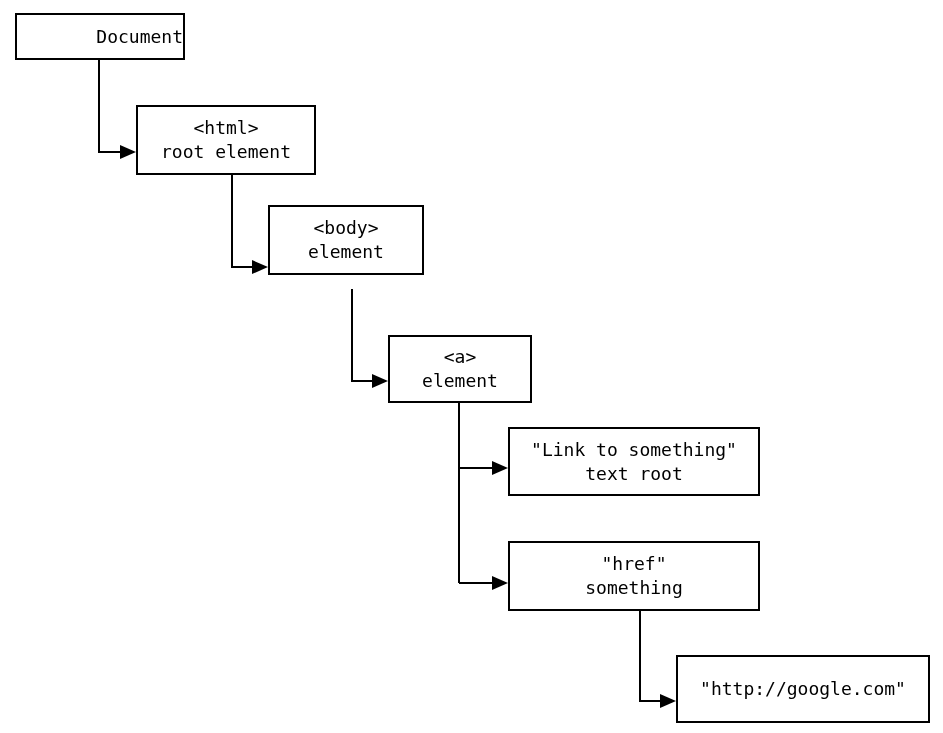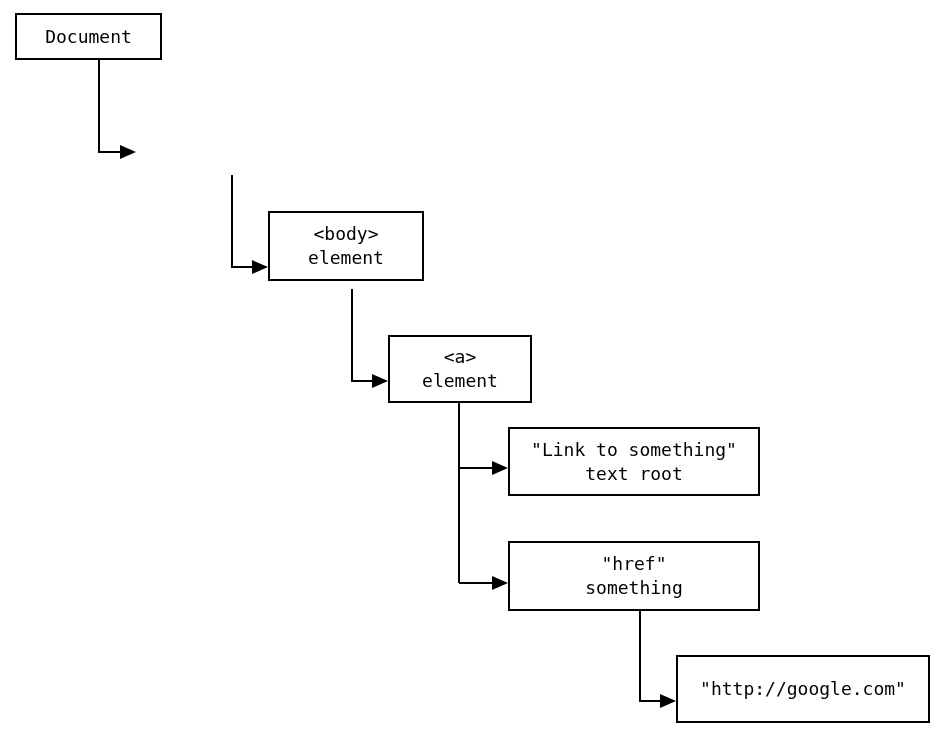--- a/index.html
+++ b/index.html
@@ -73,26 +73,30 @@
       <g>
         <path d="M 459 583 L 500 583" fill="none" stroke="#000000" stroke-width="2" stroke-linecap="butt"></path>
         <polygon points="508,583 492,576 492,590" fill="#000000"></polygon>
       </g>
       <g>
         <path d="M 640 611 L 640 701 L 668 701" fill="none" stroke="#000000" stroke-width="2" stroke-linecap="butt"></path>
         <polygon points="676,701 660,694 660,708" fill="#000000"></polygon>
       </g>
     </svg>
 
-  <div class="node-box" id="node-document" style="left: 15px; top: 13px; width: 147px; height: 47px;">
+  <div class="node-box" id="node-document" style="left: 15px; top: 13px; width: 170px; height: 47px; align-items: flex-end;">
     <span class="node-line">Document</span>
   </div>
 
+  <div class="node-box" id="node-html" style="left: 136px; top: 105px; width: 180px; height: 70px;">
+    <span class="node-line">&lt;html&gt;</span>
+    <span class="node-line">root element</span>
+  </div>
 
-  <div class="node-box" id="node-body" style="left: 268px; top: 211px; width: 156px; height: 70px;">
+  <div class="node-box" id="node-body" style="left: 268px; top: 205px; width: 156px; height: 70px;">
     <span class="node-line">&lt;body&gt;</span>
     <span class="node-line">element</span>
   </div>
 
   <div class="node-box" id="node-anchor" style="left: 388px; top: 335px; width: 144px; height: 68px;">
     <span class="node-line">&lt;a&gt;</span>
     <span class="node-line">element</span>
   </div>
 
   <div class="node-box" id="node-textnode" style="left: 508px; top: 427px; width: 252px; height: 69px;">

